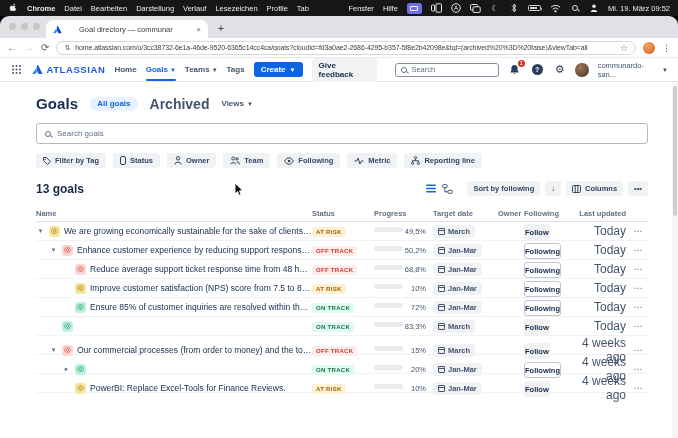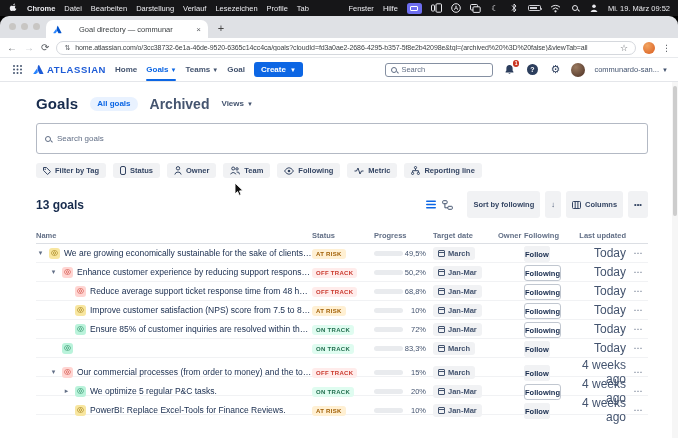--- a/index.html
+++ b/index.html
@@ -62,50 +62,50 @@
 
   
   .page-bg { background:#fff; height:376px; position:relative; }
   .content { padding:13px 30px 0 36px; }
   .title-row { display:flex; align-items:center; gap:12px; }
   .page-title { font-size:15px; font-weight:bold; color:#172b4d; letter-spacing:0.1px; }
   .tab-pill { font-size:8px; font-weight:600; color:#0c66e4; background:#e9f2ff; border-radius:8px; padding:2.5px 7px; }
   .tab-plain { font-size:14px; font-weight:600; color:#44546f; }
   .views { font-size:8px; font-weight:600; color:#44546f; display:flex; align-items:center; gap:3px; }
 
-  .search-goals { margin-top:11px; height:31px; border:1px solid #b3b9c4; border-radius:3px; display:flex; align-items:center; gap:6px; padding:0 8px; color:#626f86; font-size:8px; }
+  .search-goals { margin-top:11px; height:21px; border:1px solid #b3b9c4; border-radius:3px; display:flex; align-items:center; gap:6px; padding:0 8px; color:#626f86; font-size:8px; }
 
   .filters { margin-top:9px; display:flex; gap:7px; }
   .chip { background:#f1f2f4; border-radius:3px; padding:3px 7px; display:flex; align-items:center; gap:4px; font-size:7.5px; font-weight:600; color:#344563; }
   .chip svg { display:block; }
 
   .count-row { margin-top:13px; display:flex; align-items:center; }
   .count { font-size:12px; font-weight:bold; color:#172b4d; }
   .count-row .spacer { flex:1; }
   .view-toggle { display:flex; align-items:center; gap:2px; margin-right:7px; }
   .vt { width:15px; height:14px; border-radius:3px; display:flex; align-items:center; justify-content:center; }
-  .ctrl { background:#f1f2f4; border-radius:3px; padding:9px 6px; font-size:7.5px; font-weight:600; color:#344563; display:flex; align-items:center; gap:4px; margin-left:5px; }
+  .ctrl { background:#f1f2f4; border-radius:3px; padding:3px 6px; font-size:7.5px; font-weight:600; color:#344563; display:flex; align-items:center; gap:4px; margin-left:5px; }
 
   
   .table { margin-top:9px; }
   .thead, .trow { display:grid; grid-template-columns:1fr 62px 59px 65px 26px 46px 58px 20px; align-items:center; }
   .thead { height:17px; border-bottom:1px solid #dcdfe4; font-size:7.5px; color:#626f86; font-weight:600; }
   .trow { height:19px; border-bottom:1px solid #f1f2f4; font-size:8.5px; color:#172b4d; }
   .name-cell { display:flex; align-items:center; min-width:0; gap:4px; }
   .expander { width:9px; text-align:center; font-size:7px; color:#626f86; flex:none; }
   .goal-ico { width:11px; height:11px; border-radius:3px; flex:none; display:flex; align-items:center; justify-content:center; font-size:8px; line-height:1; }
   .gi-yellow { background:#f8e6a0; color:#946f00; }
   .gi-red { background:#ffd5d2; color:#c9372c; }
   .gi-green { background:#baf3db; color:#1f845a; }
   .gname { white-space:nowrap; overflow:hidden; text-overflow:ellipsis; }
   .status-badge { display:inline-block; font-size:6px; font-weight:bold; letter-spacing:0.3px; border-radius:3px; padding:2px 4px; }
   .st-atrisk { background:#fff0d3; color:#a05e03; }
   .st-offtrack { background:#ffeceb; color:#c9372c; }
   .st-ontrack { background:#dffcf0; color:#216e4e; }
-  .prog-cell { display:flex; align-items:center; }
+  .prog-cell { display:flex; }
   .ptrack { width:29px; height:5px; border-radius:3px; background:#e9ebee; overflow:hidden; flex:none; }
   .pfill { height:100%; background:#44546f; border-radius:3px; }
   .pct { margin-left:auto; padding-right:7px; font-size:7.5px; color:#44546f; }
   .date-chip { display:inline-flex; align-items:center; gap:3px; background:#f1f2f4; border-radius:3px; padding:2px 5px; font-size:7.5px; font-weight:600; color:#44546f; }
   .cal { width:7px; height:7px; border:1px solid #44546f; border-radius:1px; position:relative; }
   .cal::after { content:""; position:absolute; left:0; right:0; top:1px; height:1px; background:#44546f; }
   .row-avatar { width:12px; height:12px; border-radius:50%; background:radial-gradient(circle at 35% 30%, #9a7a60, #4a2e22); }
   .row-avatar.alt { background:radial-gradient(circle at 35% 30%, #e0b487, #a06a33); }
   .follow-btn { font-size:7.5px; font-weight:600; color:#172b4d; border-radius:3px; padding:2.5px 0; width:44px; text-align:center; }
   .fb-follow { background:#f1f2f4; border:1px solid #f1f2f4; }
@@ -246,25 +246,26 @@
     </span>
     <span class="nav-item">Home</span>
     <span class="nav-item active">
         <span>Goals</span>
         <span class="caret">▼</span>
       </span>
     <span class="nav-item">
         <span>Teams</span>
         <span class="caret">▼</span>
       </span>
-    <span class="nav-item">Goal</span>
+    <span class="nav-item">Tags</span>
     <span class="btn-create">
         <span>Create</span>
         <span class="caret">▼</span>
       </span>
+    <span class="btn-feedback">Give feedback</span>
     <span class="spacer"></span>
     <div class="hdr-search">
       <span class="mag"></span>
       <span>Search</span>
     </div>
     <span class="icon-btn">
       <svg width="11" height="11" viewBox="0 0 12 12">
           <path d="M6 1 C3.8 1 2.6 2.6 2.6 4.6 L2.6 7 L1.6 8.6 C1.4 8.9 1.6 9.3 2 9.3 L10 9.3 C10.4 9.3 10.6 8.9 10.4 8.6 L9.4 7 L9.4 4.6 C9.4 2.6 8.2 1 6 1 Z M4.8 10 A1.3 1.3 0 0 0 7.2 10 Z" fill="#2c3e5d"></path>
         </svg>
       <span class="badge">1</span>
@@ -543,21 +544,20 @@
     <span><span class="row-avatar"></span></span>
     <span><span class="follow-btn fb-follow">Follow</span></span>
     <span class="updated">4 weeks ago</span>
     <span class="row-more">⋯</span>
   </div>
 
   <div class="trow">
     <span class="name-cell" style="padding-left: 26px;">
       <span class="expander">▸</span>
       <span class="goal-ico gi-green">◎</span>
-      <span class="gname">We optimize 5 regular P&amp;C tasks.</span>
     </span>
     <span><span class="status-badge st-ontrack">ON TRACK</span></span>
     <span class="prog-cell">
                 <span class="ptrack"><span class="pfill" style="width: 20%;"></span></span>
                 <span class="pct">20%</span>
               </span>
     <span><span class="date-chip">
                   <span class="cal"></span>
                   <span class="dtxt">Jan-Mar</span>
                 </span></span>

